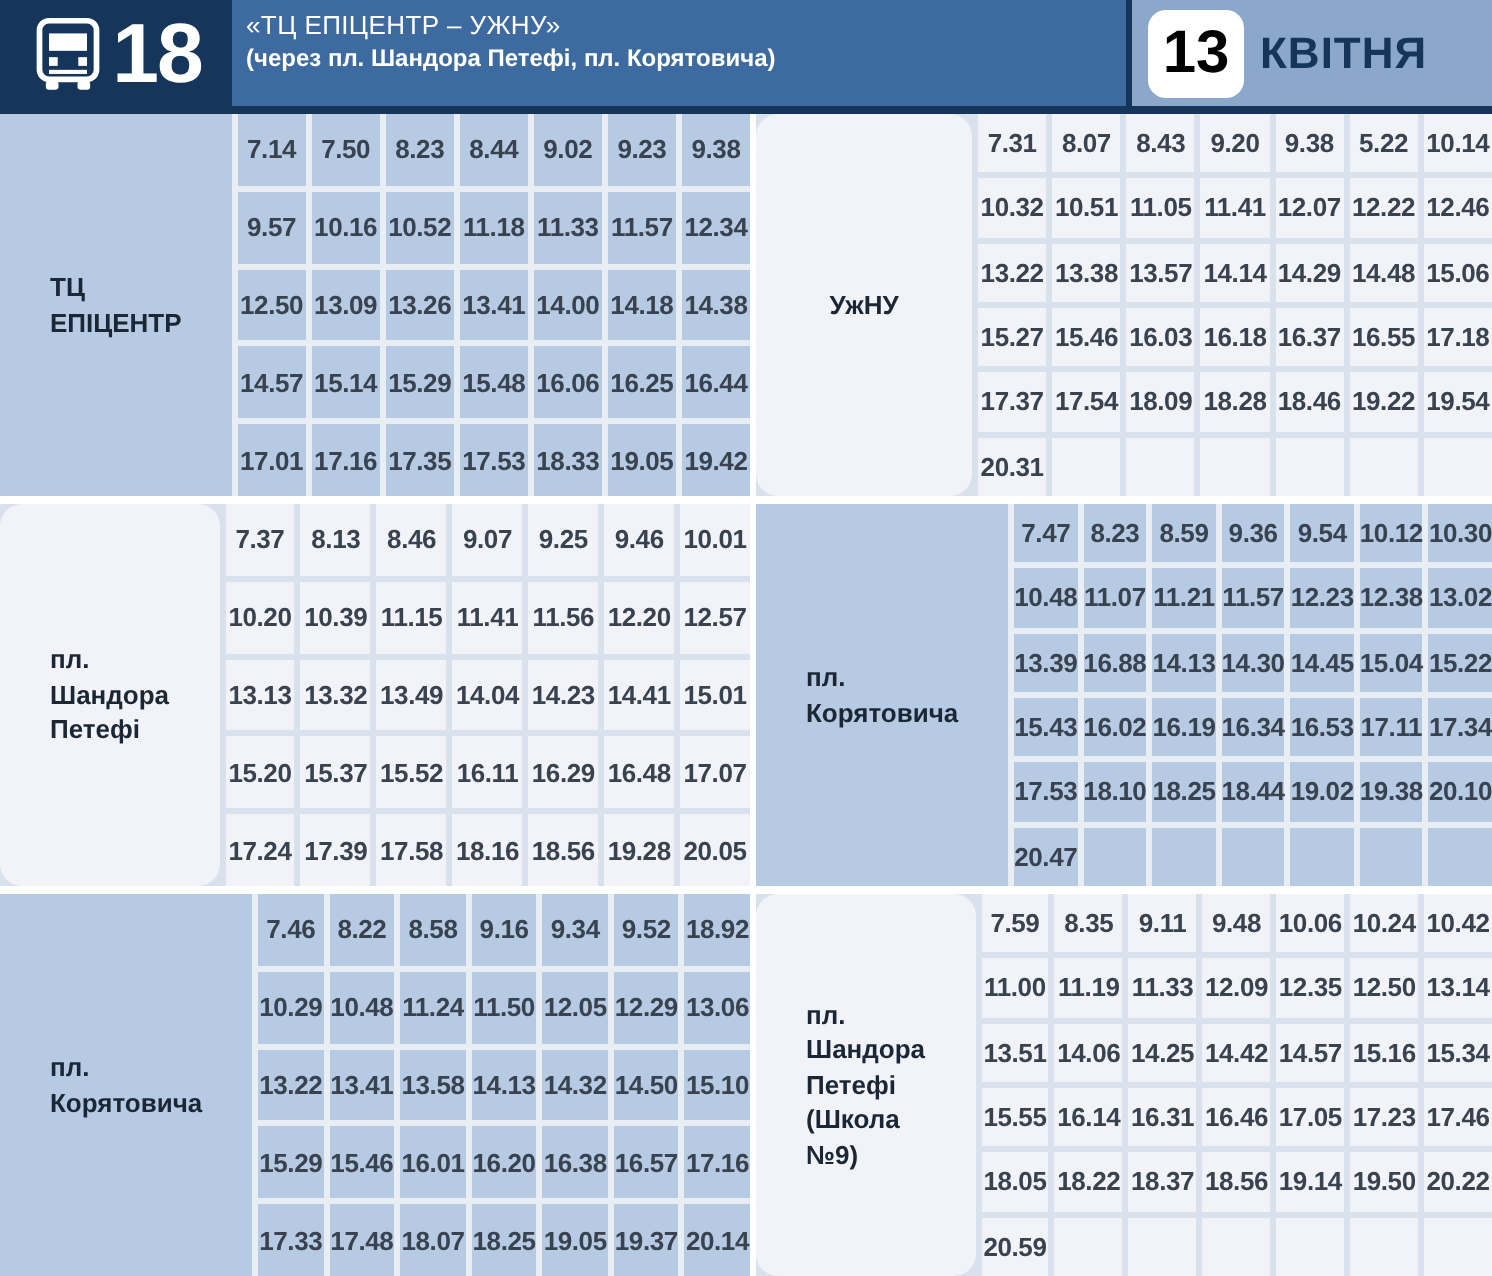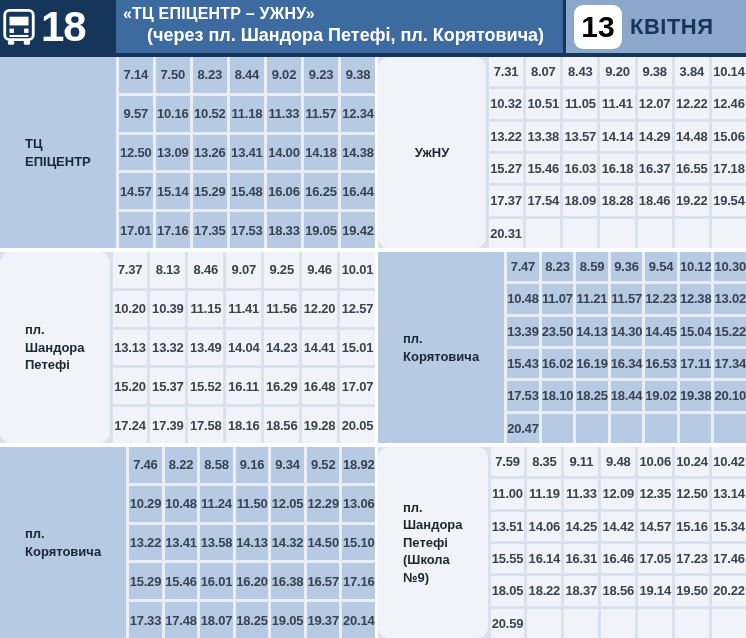--- a/index.html
+++ b/index.html
@@ -13,27 +13,27 @@
   body {
     width:746px; height:638px; overflow:hidden; background:#fff;
     font-family:"Liberation Sans", sans-serif;
   }
   .page { width:746px; height:638px; display:flex; flex-direction:column; }
 
   
   .header { height:53px; display:flex; flex:0 0 auto; }
   .route-box {
     flex:0 0 116px; background:var(--navy); color:#fff;
-    display:flex; align-items:center; gap:3px;
+    display:flex; align-items:center; justify-content:center; gap:3px;
   }
   .bus-ic { width:38px; height:40px; display:block; }
   .route-num { font-size:42px; font-weight:bold; line-height:1; letter-spacing:-1px; }
   .title-box { flex:1 1 auto; background:var(--header_blue); color:#fff; padding:5px 0 0 7px; }
-  .title { font-size:16px; font-weight:bold; letter-spacing:0.2px; }
-  .subtitle { font-size:18px; font-weight:bold; margin-top:2px;margin-left:24px; }
+  .title { font-size:13px; font-weight:normal; letter-spacing:0.2px; }
+  .subtitle { font-size:12px; font-weight:bold; margin-top:2px; }
   .date-box {
     flex:0 0 183px; background:var(--header_light_blue);
     border-left:3px solid var(--navy);
     display:flex; align-items:center; gap:8px; padding-left:8px;
   }
   .day-badge {
     width:48px; height:44px; background:#fff; border-radius:9px;
     display:flex; align-items:center; justify-content:center;
     font-size:30px; font-weight:bold; color:#000;
   }
@@ -226,21 +226,21 @@
 
     <div class="col col-right">
       <section class="block light">
         <div class="stop">УжНУ</div>
         <div class="times rows-6">
             <div class="cell">7.31</div>
             <div class="cell">8.07</div>
             <div class="cell">8.43</div>
             <div class="cell">9.20</div>
             <div class="cell">9.38</div>
-            <div class="cell">3.84</div>
+            <div class="cell">5.22</div>
             <div class="cell">10.14</div>
             <div class="cell">10.32</div>
             <div class="cell">10.51</div>
             <div class="cell">11.05</div>
             <div class="cell">11.41</div>
             <div class="cell">12.07</div>
             <div class="cell">12.22</div>
             <div class="cell">12.46</div>
             <div class="cell">13.22</div>
             <div class="cell">13.38</div>
@@ -283,21 +283,21 @@
             <div class="cell">10.12</div>
             <div class="cell">10.30</div>
             <div class="cell">10.48</div>
             <div class="cell">11.07</div>
             <div class="cell">11.21</div>
             <div class="cell">11.57</div>
             <div class="cell">12.23</div>
             <div class="cell">12.38</div>
             <div class="cell">13.02</div>
             <div class="cell">13.39</div>
-            <div class="cell">23.50</div>
+            <div class="cell">16.88</div>
             <div class="cell">14.13</div>
             <div class="cell">14.30</div>
             <div class="cell">14.45</div>
             <div class="cell">15.04</div>
             <div class="cell">15.22</div>
             <div class="cell">15.43</div>
             <div class="cell">16.02</div>
             <div class="cell">16.19</div>
             <div class="cell">16.34</div>
             <div class="cell">16.53</div>

